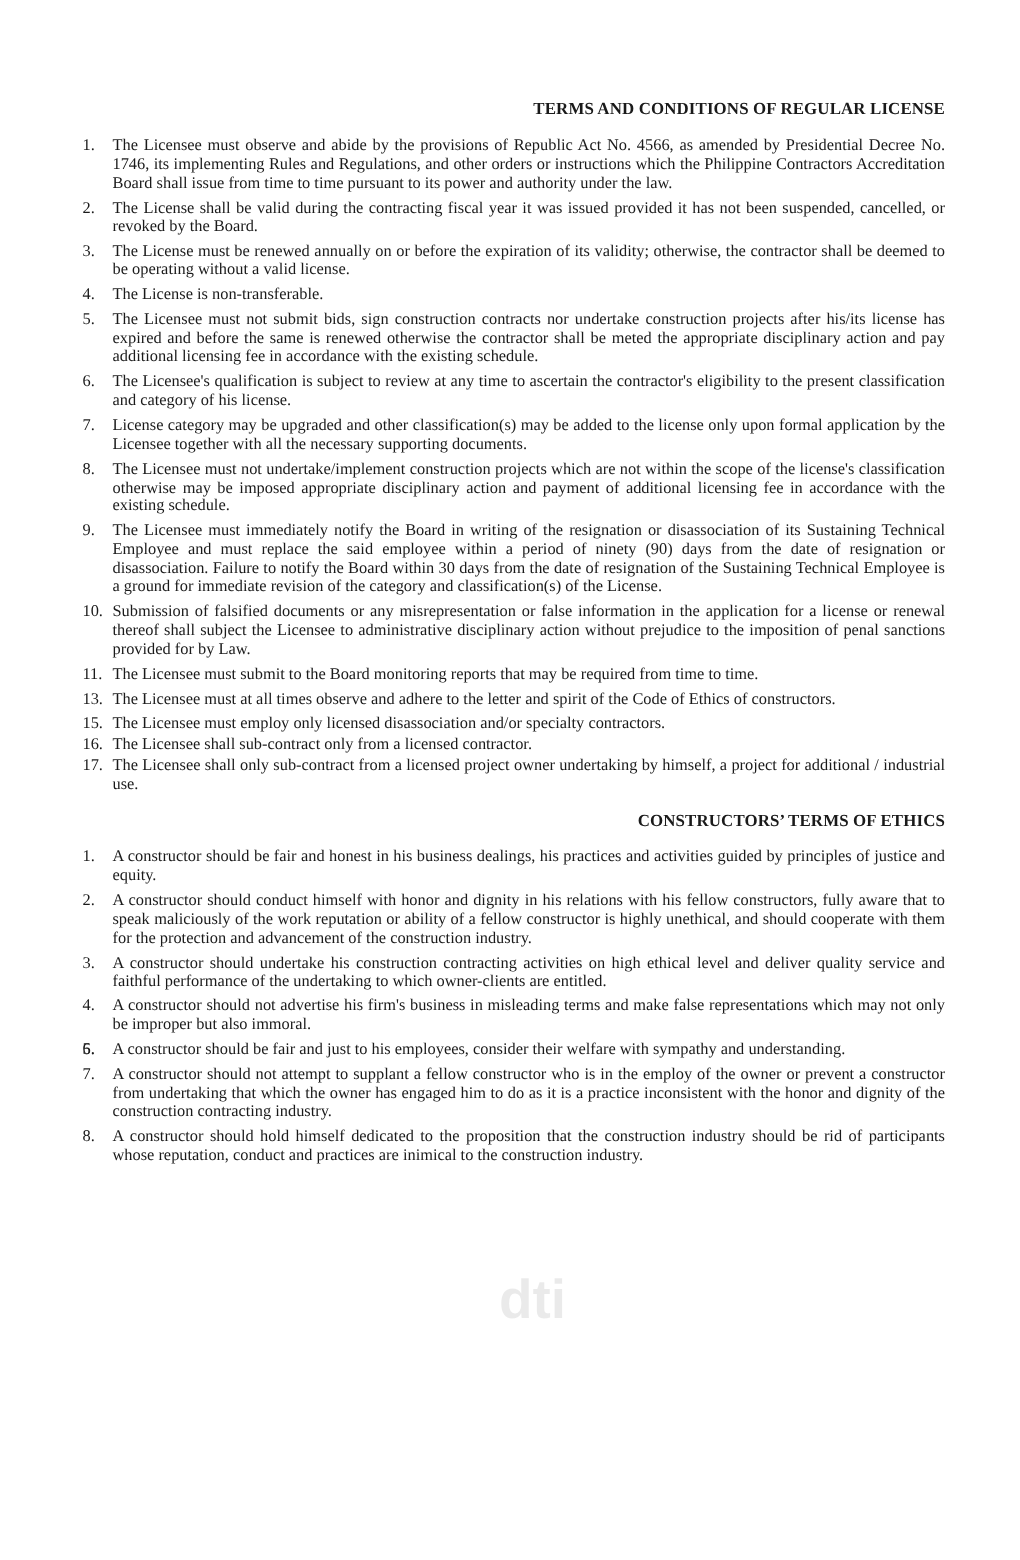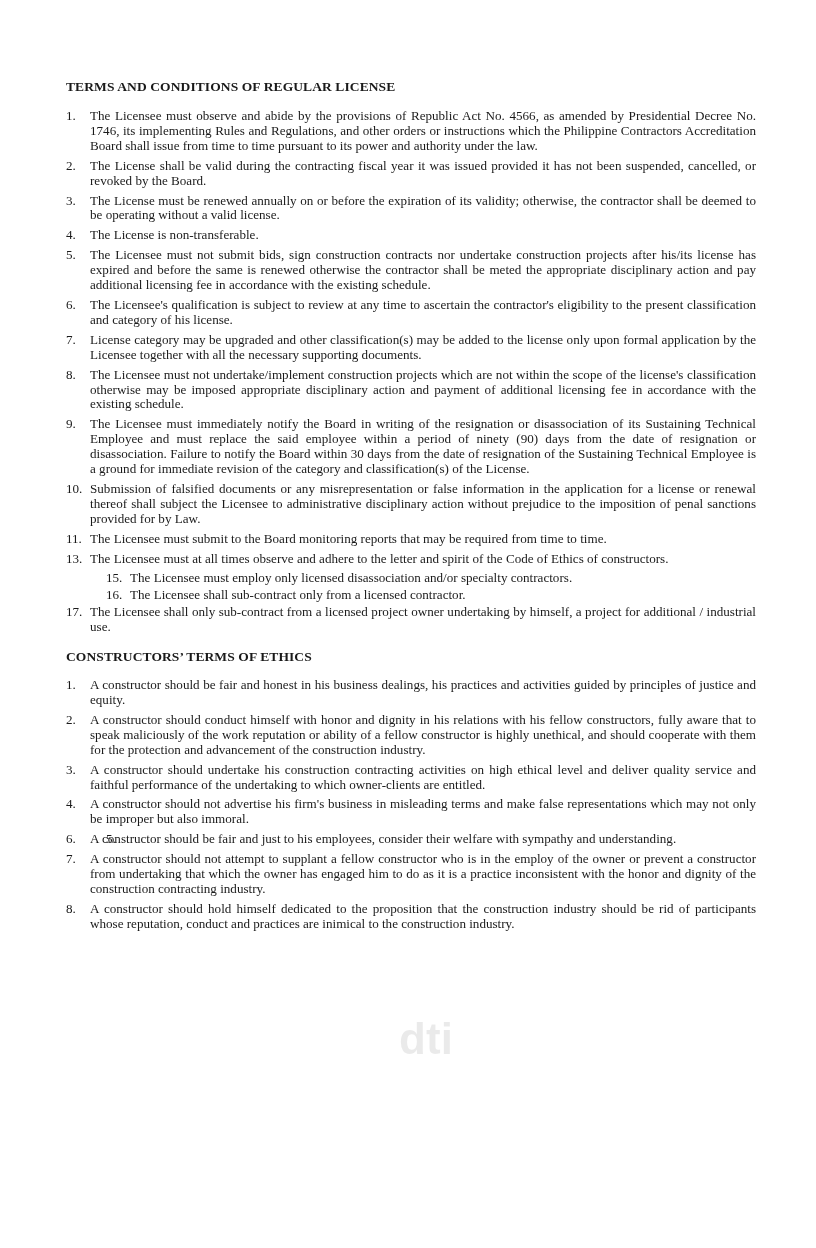--- a/index.html
+++ b/index.html
@@ -11,42 +11,42 @@
       color: #1a1a1a;
       font-family: "Liberation Serif", "DejaVu Serif", serif;
     }
     .page {
       position: absolute;
       left: 66px;
       top: 79px;
       width: 690px;
     }
     .heading {
-      text-align: left;
+      text-align: right;
       font-weight: bold;
       font-size: 13.5px;
       letter-spacing: 0.1px;
       margin: 0 0 14px 0;
       line-height: 16px;
     }
     .heading.second { margin-top: 14px; margin-bottom: 13px; }
     ol.items {
       list-style: none;
       margin: 0;
       padding: 0;
     }
     ol.items li {
       position: relative;
       padding-left: 24px;
       font-size: 13.1px;
       line-height: 14.9px;
       text-align: justify;
       margin-bottom: 5px;
     }
-    ol.items li.tight { margin-bottom: 2px; margin-left: 40px; }
+    ol.items li.tight { margin-bottom: 2px; }
     ol.items li .num {
       position: absolute;
       left: 0;
       top: 0;
       width: 22px;
       font-variant-numeric: oldstyle-nums;
     }
     .watermark {
       position: absolute;
       left: 398px;

